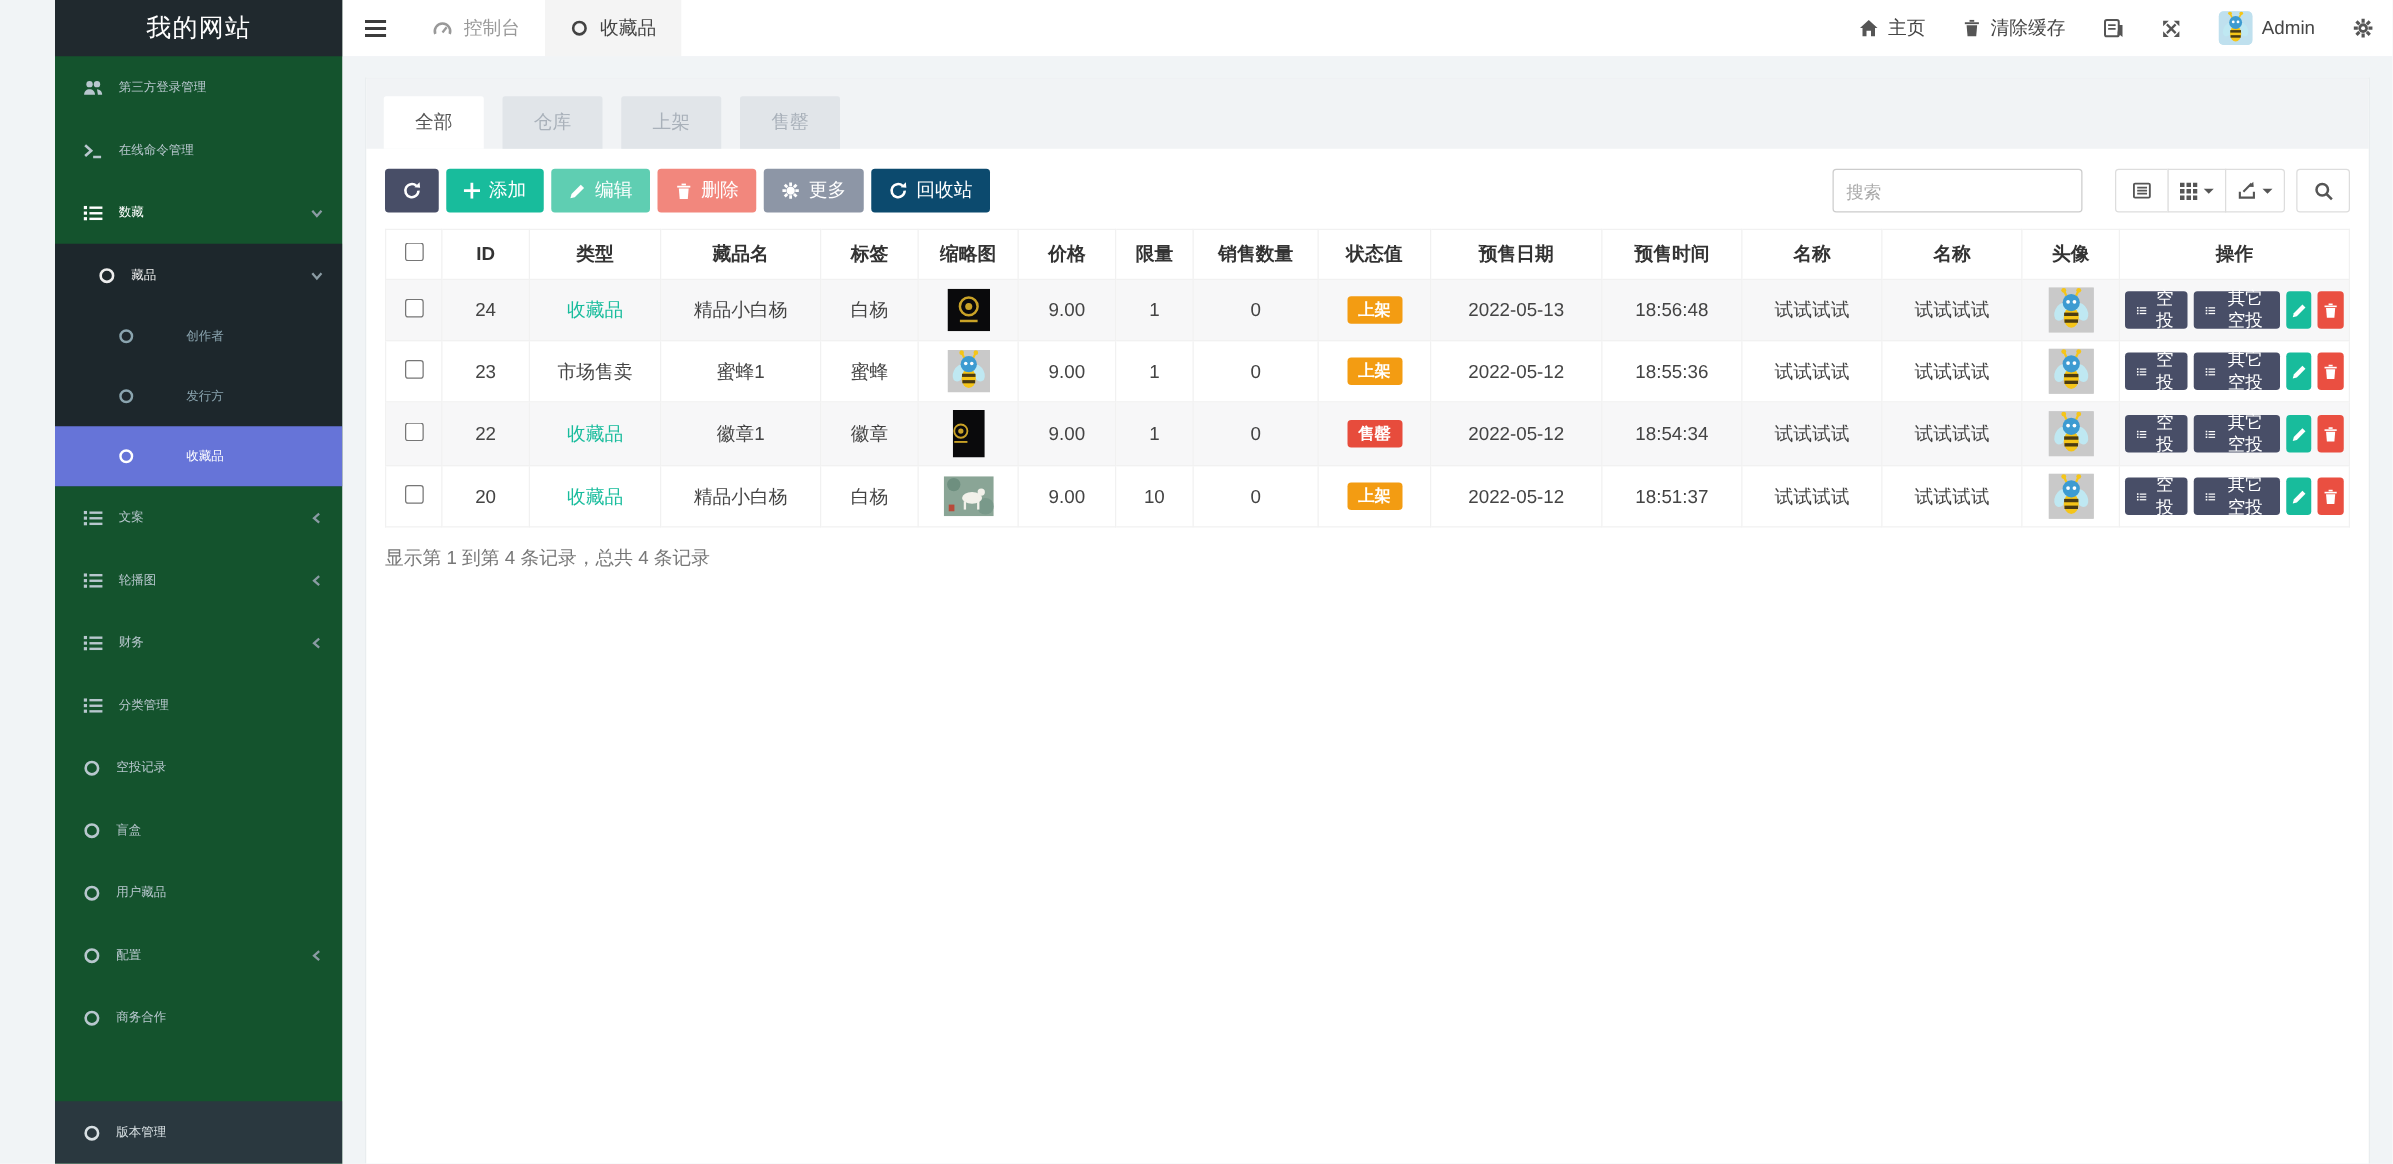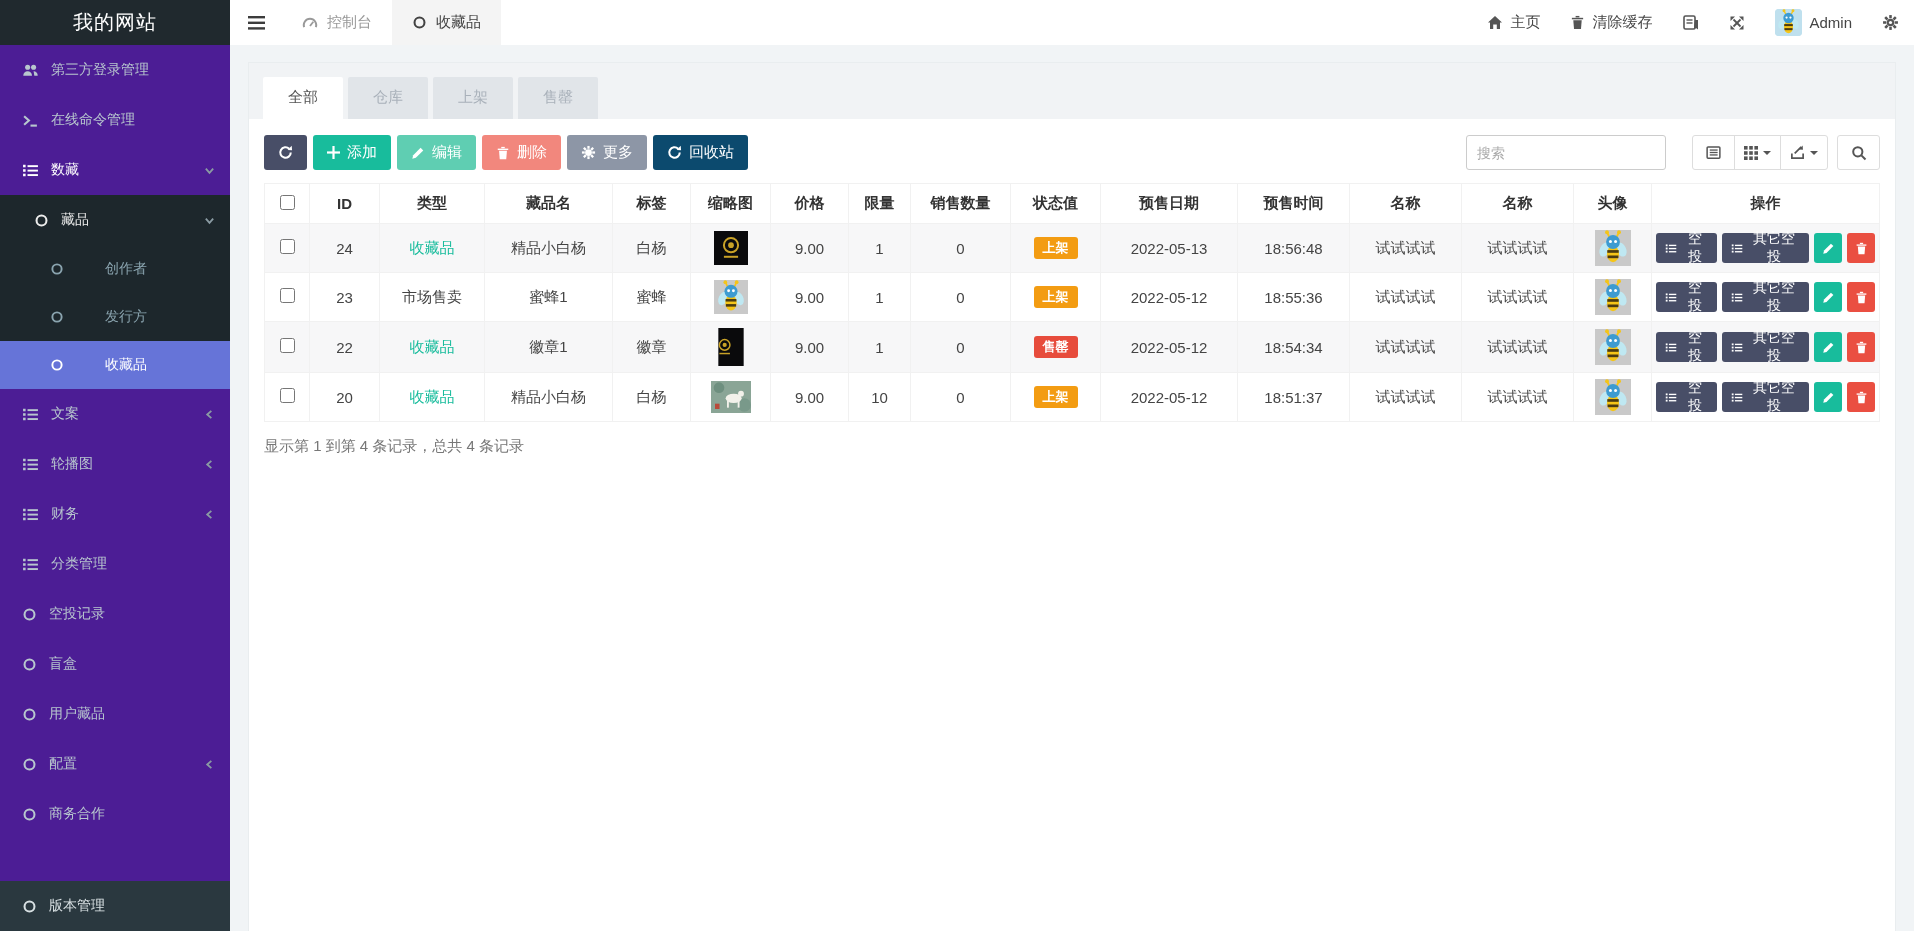--- a/index.html
+++ b/index.html
@@ -4,26 +4,26 @@
 <style>
   * { box-sizing: border-box; margin: 0; padding: 0; }
   html,body { width:1914px; height:931px; overflow:hidden; }
   body {
     font-family:"Liberation Sans","DejaVu Sans",sans-serif;
     display:flex; background:#f1f4f6; color:#444; font-size:15px;
   }
   svg.ic { display:block; }
 
   
-  .sidebar { width:230px; min-width:230px; background:#4c1d95; display:flex; flex-direction:column; }
+  .sidebar { width:230px; min-width:230px; background:#14532d; display:flex; flex-direction:column;margin-left:44px; }
   .logo { height:45px; display:flex; align-items:center; justify-content:center;
           background:#20292e; color:#fff; font-size:20px; letter-spacing:1px; }
   .menu { flex:1; display:flex; flex-direction:column; overflow:hidden; }
   .m-item { height:50px; display:flex; align-items:center; gap:12px;
-            padding:0 15px 0 22px; color:#b8c7ce; font-size:14px; cursor:pointer; }
+            padding:0 15px 0 22px; color:#b8c7ce; font-size:10px; cursor:pointer; }
   .m-item .chev { margin-left:auto; color:#8a9ba3; }
   .m-item.open { color:#fff; }
   .submenu { background:#1d272c; }
   .submenu .m-item.parent { padding-left:34px; color:#ececec; }
   .submenu .m-item.child { padding-left:50px; color:#8aa4af; height:48px;gap:41px; }
   .submenu .m-item.child.active { background:#6674d8; color:#fff; }
   .m-spacer { flex:1; }
   .m-footer { background:#2a383f; flex-grow:0; }
   .m-footer .m-item { color:#d8e0e3; }
 
@@ -36,21 +36,21 @@
   .nav-tab { display:flex; align-items:center; gap:9px; padding:0 20px; color:#999; font-size:15px; cursor:pointer; }
   .nav-tab.active { background:#f4f4f4; color:#424242; }
   .nav-right { margin-left:auto; display:flex; align-items:stretch;text-align:center; }
   .nav-link { display:flex; align-items:center; gap:7px; padding:0 15px; color:#454545; font-size:15px; cursor:pointer; }
   .nav-link .g { color:#555; }
   .avatar-sm { width:27px; height:27px; border-radius:4px; background:#bfe0ee; overflow:hidden; }
 
   
   .content { flex:1; background:#f1f4f6; padding:17px 18px 0 18px; display:flex; min-height:0; }
   .panel { flex:1; background:#fff; display:flex; flex-direction:column; border:1px solid #e9edef; border-bottom:none; }
-  .panel-head { background:#f1f3f5; padding:14px 14px 0 14px; display:flex; gap:5px; }
+  .panel-head { background:#f1f3f5; padding:14px 14px 0 14px; display:flex; gap:15px; }
   .ptab { padding:11px 25px 12px 25px; font-size:15px; background:#e1e5e9; color:#a9b1ba;
           border-radius:2px 2px 0 0; cursor:pointer; }
   .ptab.active { background:#fff; color:#555; }
   .panel-body { flex:1; padding:16px 15px; overflow:hidden; }
 
   
   .toolbar { display:flex; align-items:center; margin-bottom:13px; }
   .btn { height:35px; border:none; border-radius:3px; color:#fff; font-size:15px;
          display:inline-flex; align-items:center; gap:7px; padding:0 14px; margin-right:6px;
          cursor:pointer; font-family:inherit; }

